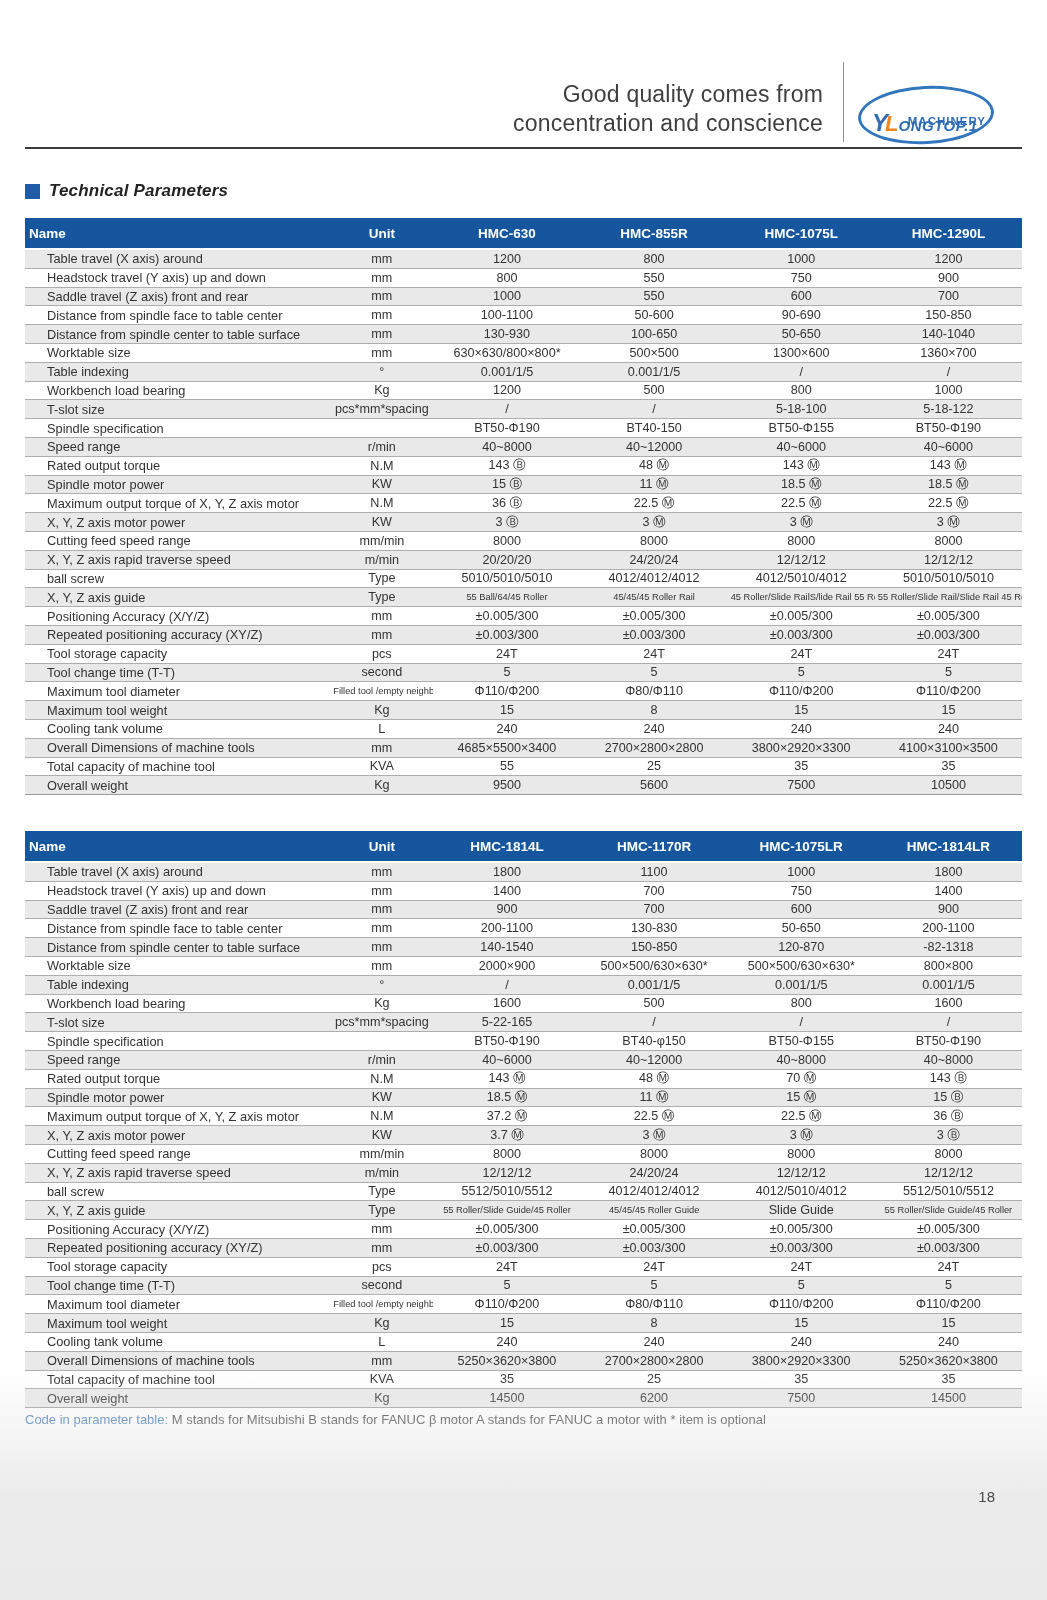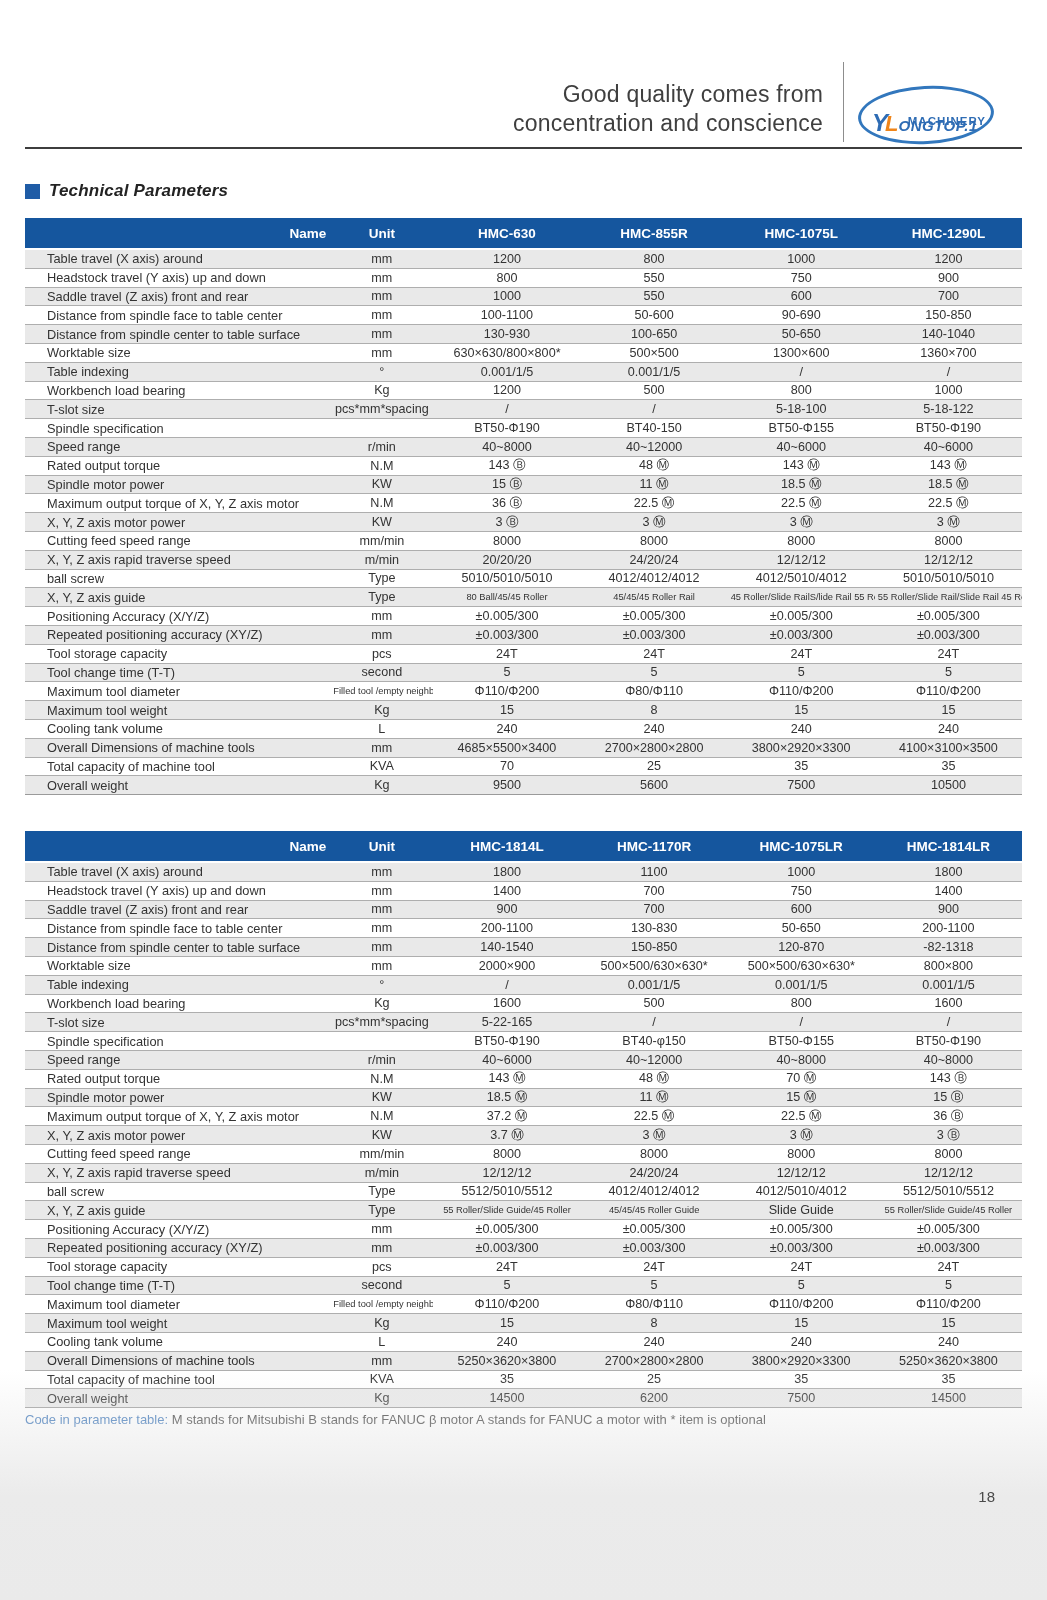--- a/index.html
+++ b/index.html
@@ -39,21 +39,21 @@
   .tbl-wrap.t1{top:218px;}
   .tbl-wrap.t2{top:831px;}
   table.spec{border-collapse:collapse;table-layout:fixed;width:997px;border-bottom:1px solid #9a9a9a;}
   table.spec col.c-name{width:305px;}
   table.spec col.c-unit{width:103px;}
   table.spec col.c-val{width:147px;}
   table.spec thead th{
     background:#15569e;color:#ffffff;font-size:13.5px;font-weight:bold;
     height:30px;text-align:center;border-bottom:2px solid #ffffff;padding:0 4px;
   }
-  table.spec thead th:first-child{text-align:right;}
+  table.spec thead th:first-child{text-align:left;}
   table.spec tbody tr{background:#ffffff;}
   table.spec tbody tr:nth-child(odd){background:#e9e9e9;}
   table.spec tbody tr + tr{border-top:1px solid #aeaeae;}
   table.spec td{
     height:17.8px;padding:0 3px;text-align:center;font-size:12.6px;color:#333;
     white-space:nowrap;overflow:hidden;
   }
   table.spec td:first-child{text-align:left;padding-left:22px;font-size:12.8px;}
   table.spec td.tiny{font-size:9.3px;}
 
@@ -248,21 +248,21 @@
             <td>ball screw</td>
             <td>Type</td>
             <td>5010/5010/5010</td>
             <td>4012/4012/4012</td>
             <td>4012/5010/4012</td>
             <td>5010/5010/5010</td>
           </tr>
           <tr>
             <td>X, Y, Z axis guide</td>
             <td>Type</td>
-            <td class="tiny">80 Ball/45/45 Roller</td>
+            <td class="tiny">55 Ball/64/45 Roller</td>
             <td class="tiny">45/45/45 Roller Rail</td>
             <td class="tiny">45 Roller/Slide RailS/lide Rail 55 Roller</td>
             <td class="tiny">55 Roller/Slide Rail/Slide Rail 45 Roller</td>
           </tr>
           <tr>
             <td>Positioning Accuracy (X/Y/Z)</td>
             <td>mm</td>
             <td>±0.005/300</td>
             <td>±0.005/300</td>
             <td>±0.005/300</td>
@@ -320,21 +320,21 @@
             <td>Overall Dimensions of machine tools</td>
             <td>mm</td>
             <td>4685×5500×3400</td>
             <td>2700×2800×2800</td>
             <td>3800×2920×3300</td>
             <td>4100×3100×3500</td>
           </tr>
           <tr>
             <td>Total capacity of machine tool</td>
             <td>KVA</td>
-            <td>70</td>
+            <td>55</td>
             <td>25</td>
             <td>35</td>
             <td>35</td>
           </tr>
           <tr>
             <td>Overall weight</td>
             <td>Kg</td>
             <td>9500</td>
             <td>5600</td>
             <td>7500</td>

